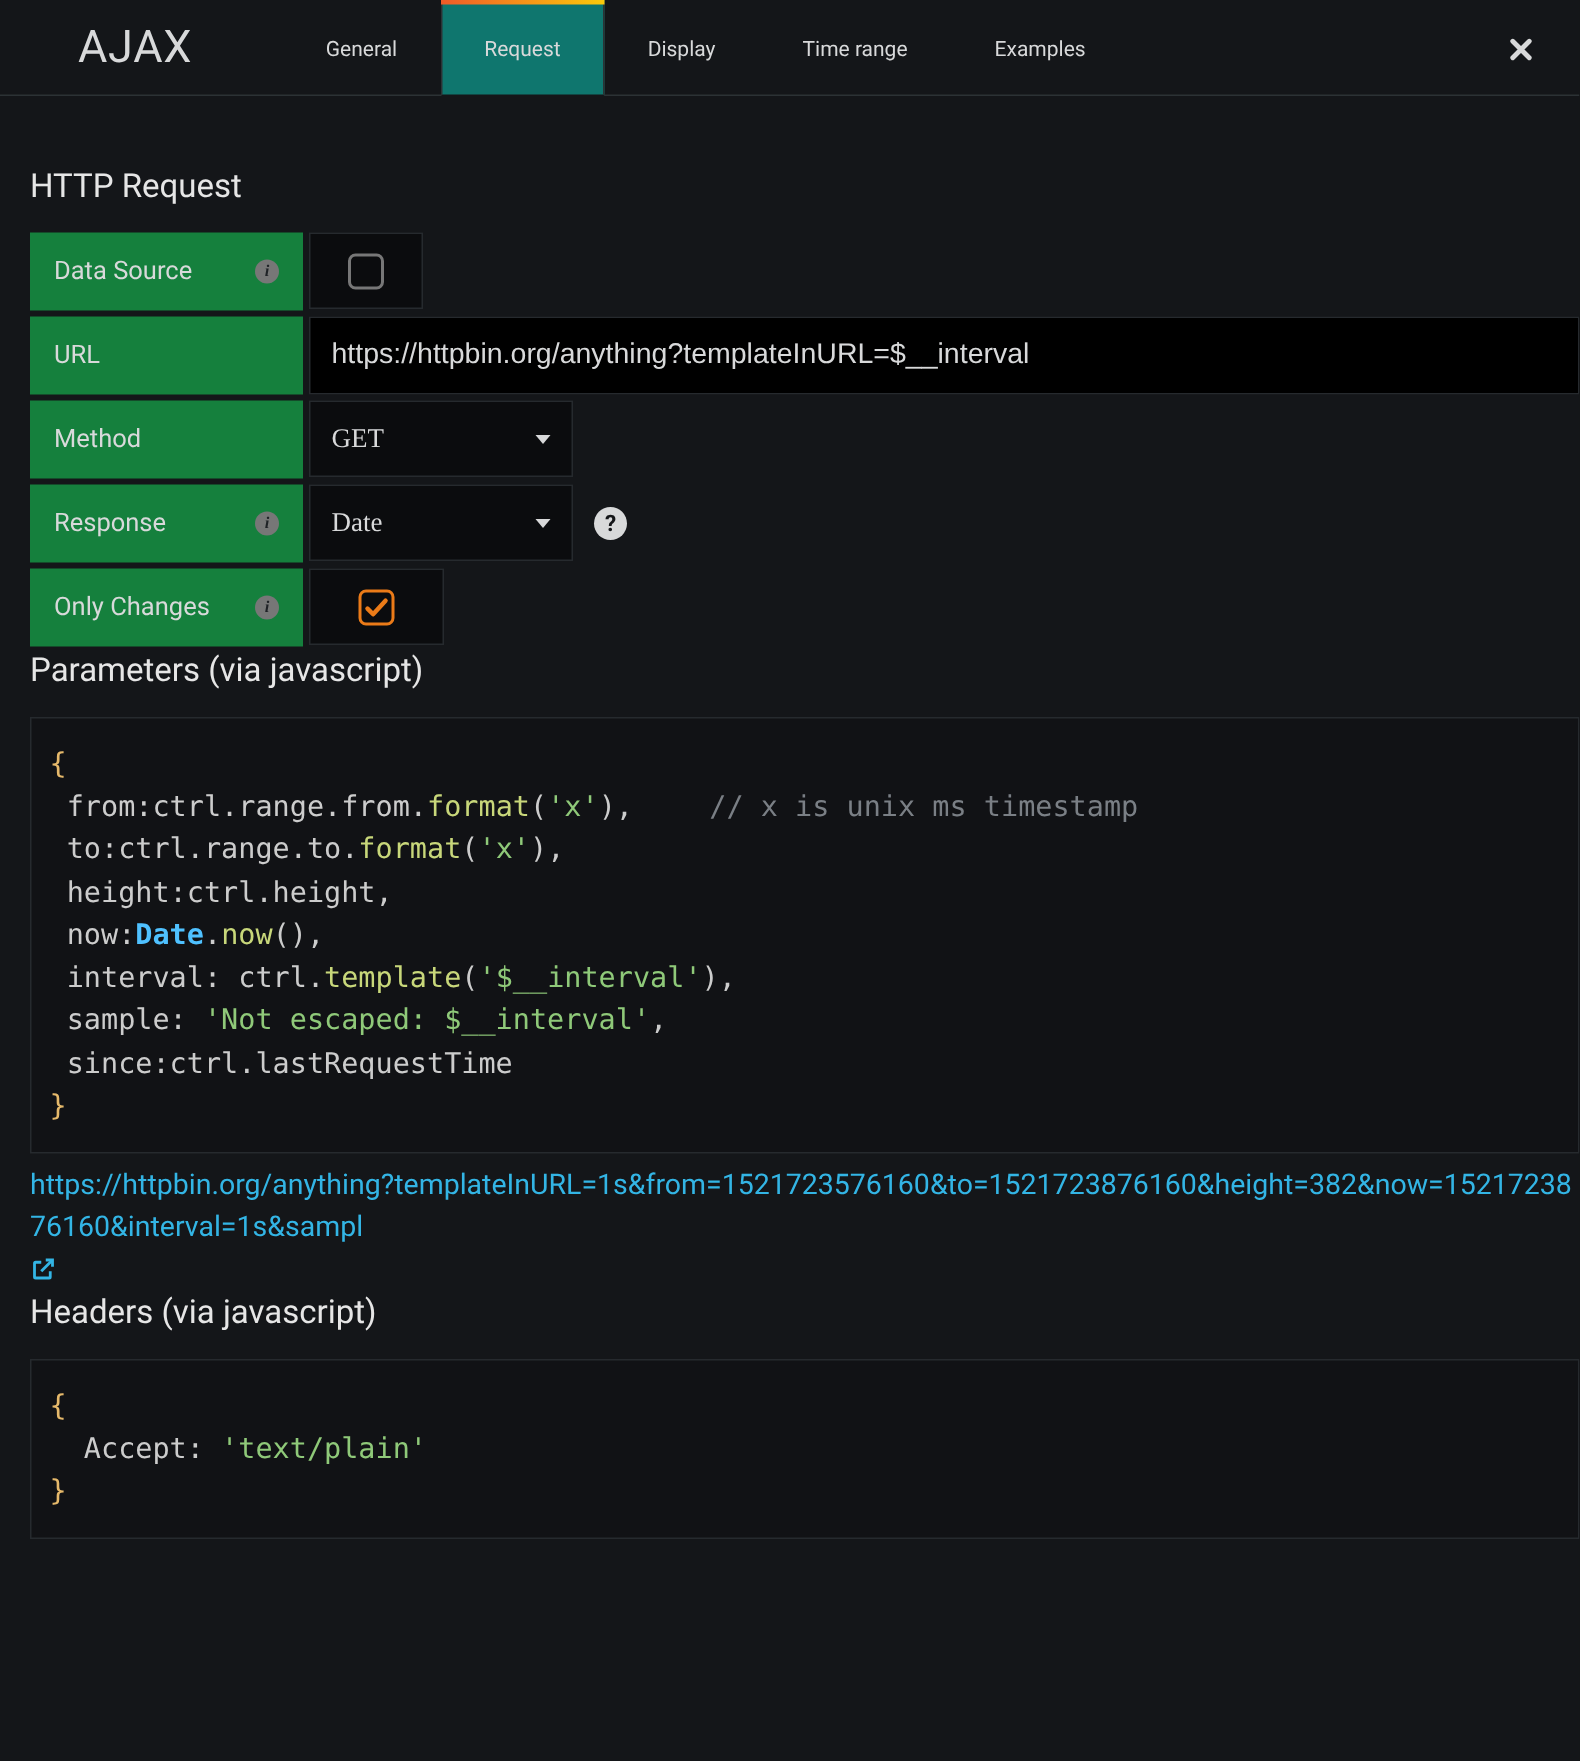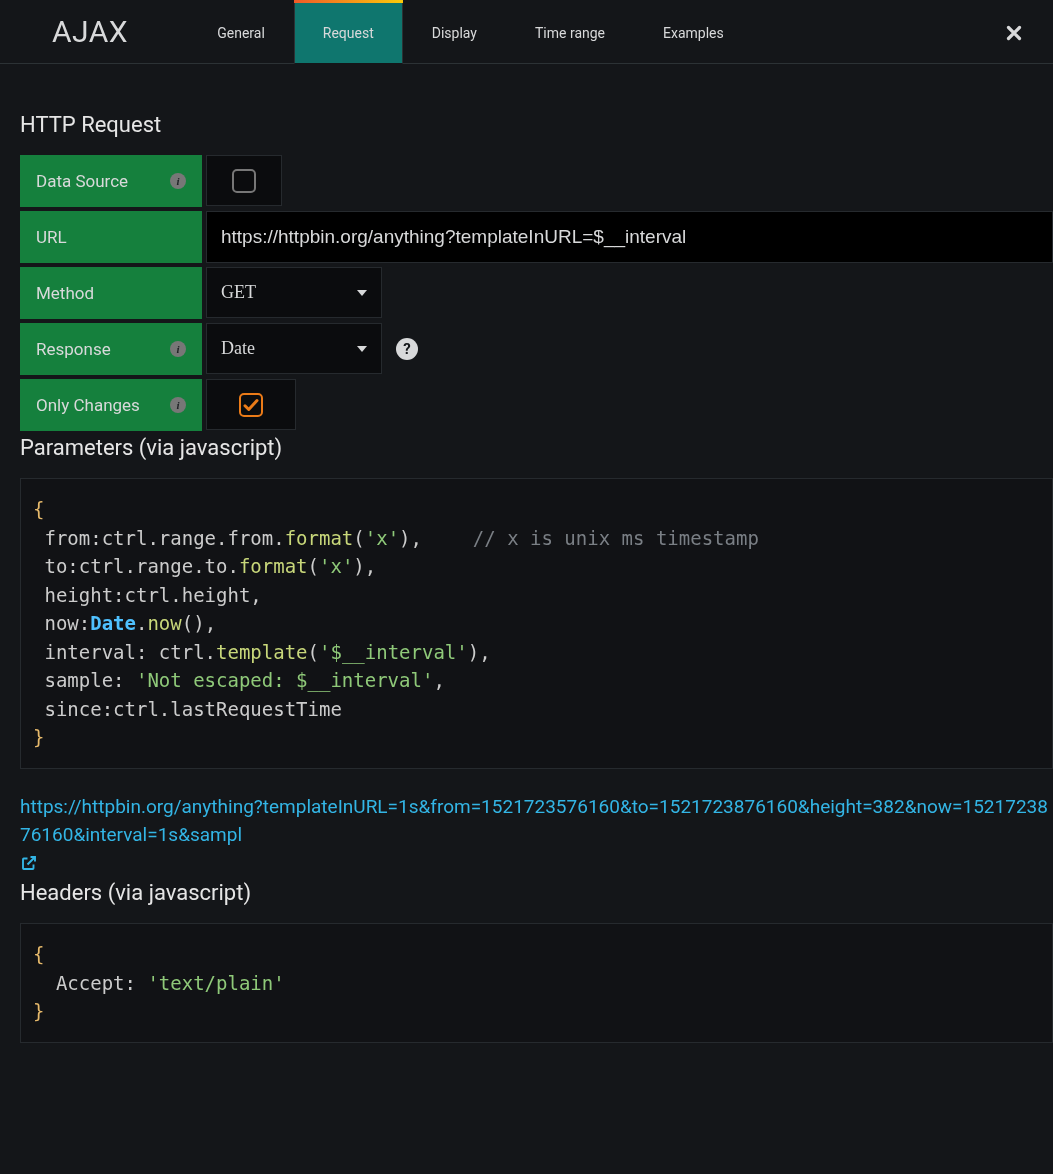--- a/index.html
+++ b/index.html
@@ -192,21 +192,21 @@
   }
   .tok-brace   { color: #e6b96b; }
   .tok-str     { color: #8fc979; }
   .tok-comment { color: #7a7f85; margin-left: 28px; }
   .tok-type    { color: #4fc1ff; font-weight: bold; }
   .tok-func    { color: #c8d77a; }
   .result-link {
     color: #33b5e5;
     font-size: 19px;
     line-height: 1.5;
-    margin-top: 24px;
+    margin-top: 7px;
     word-break: break-all;
   }
   .ext-icon {
     display: inline-flex;
     color: #33b5e5;
     margin-top: 4px;
   }
   .ext-icon svg { width: 18px; height: 18px; }
 </style>
 </head>

